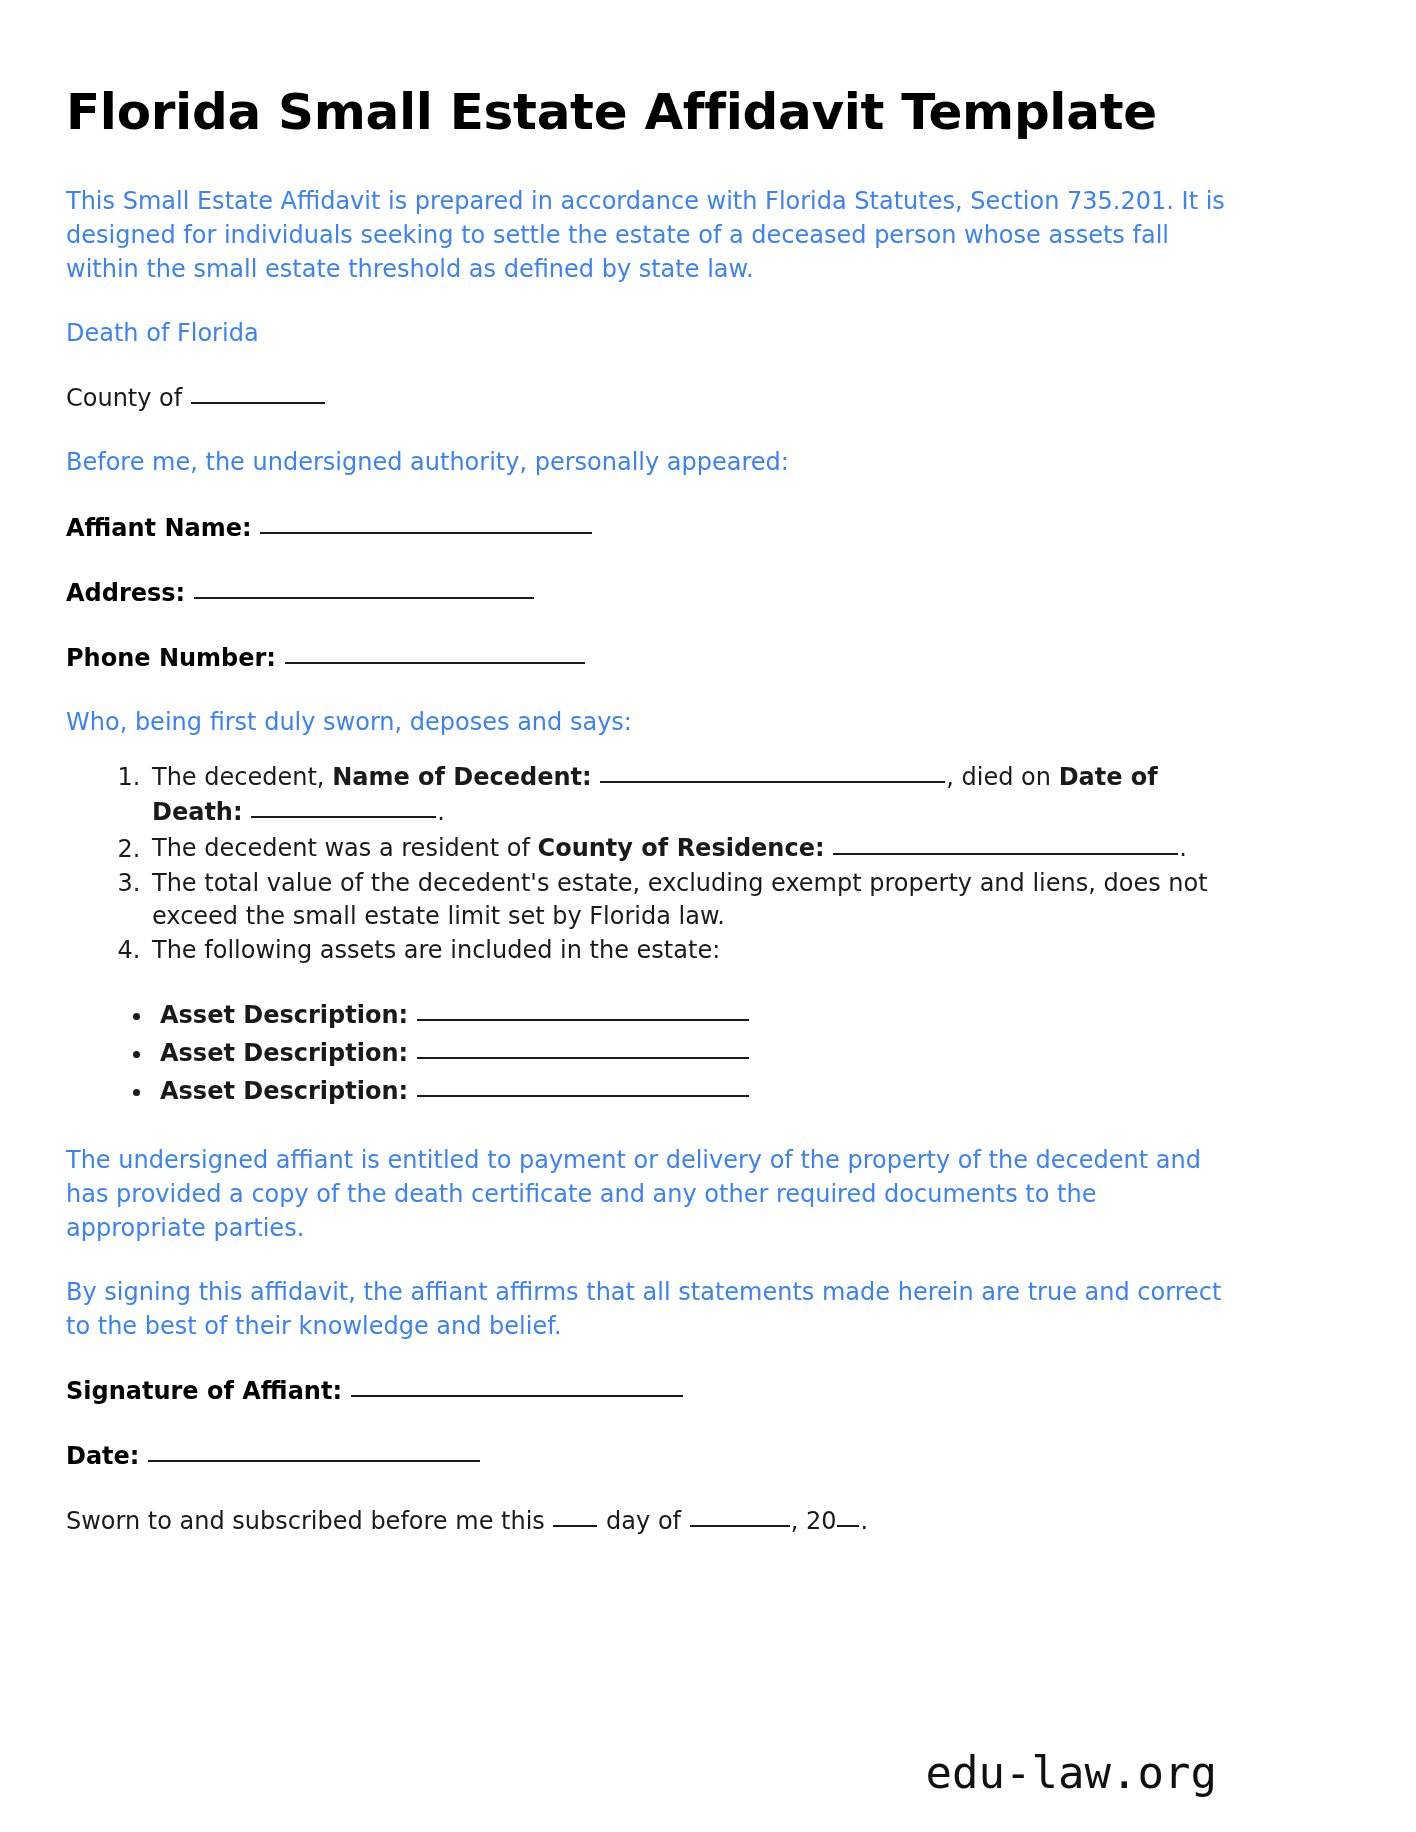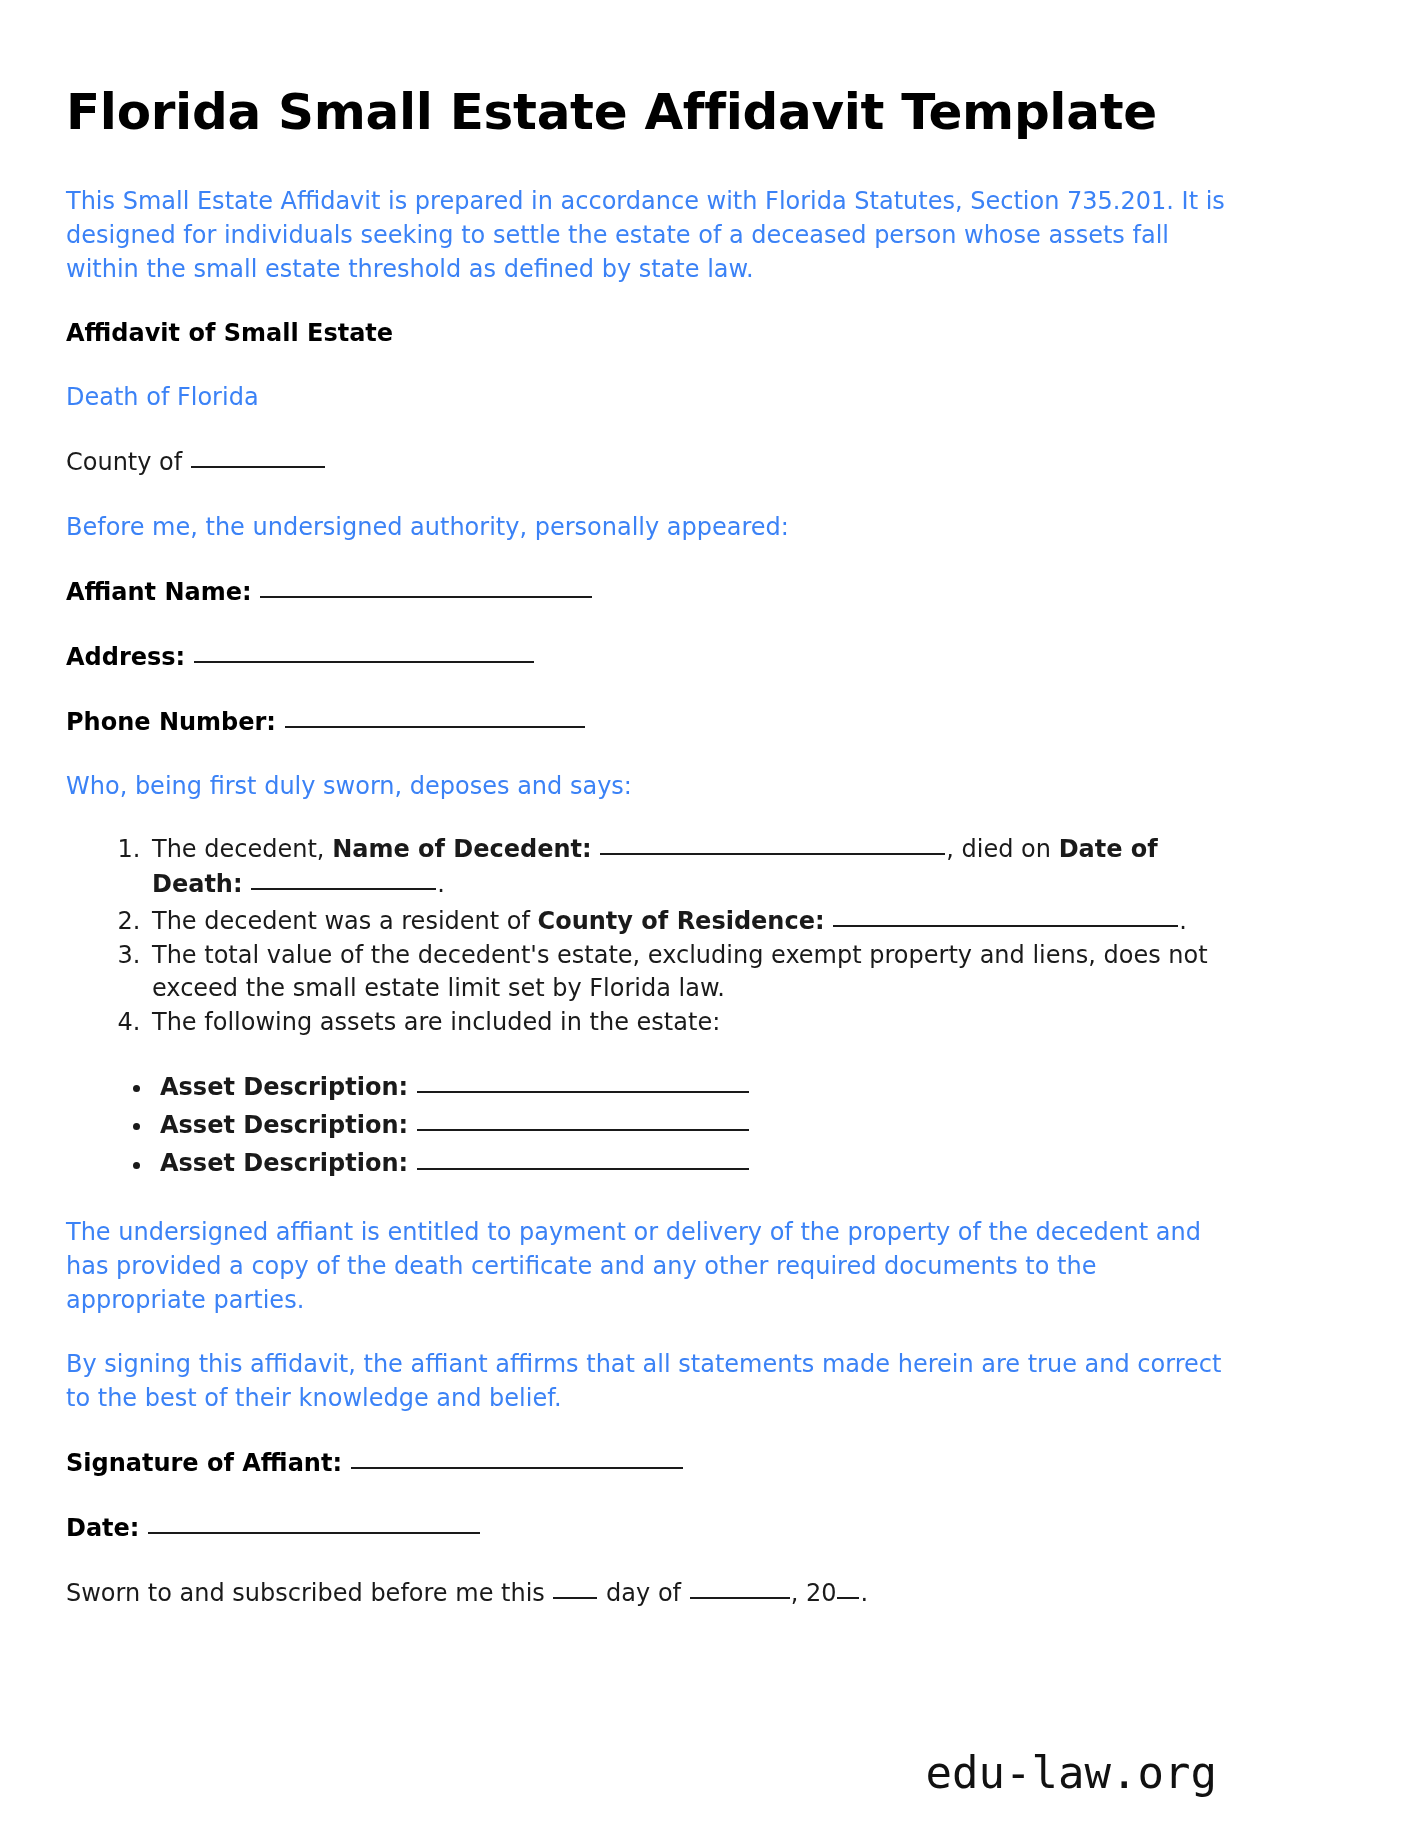--- a/index.html
+++ b/index.html
@@ -97,32 +97,31 @@
   }
   .footer-brand {
     position: absolute;
     right: 62px;
     bottom: 34px;
     font-family: "DejaVu Sans Mono", "Liberation Mono", monospace;
     font-size: 44px;
     letter-spacing: 0px;
     color: #111111;
   }
-  .tight { margin-bottom: 28px; }
+  .tight { margin-bottom: 20px; }
 </style>
 </head>
 <body>
 
 <div class="page">
 
   <h1 class="doc-title">Florida Small Estate Affidavit Template</h1>
 
   <p class="para">This Small Estate Affidavit is prepared in accordance with Florida Statutes, Section 735.201. It is designed for individuals seeking to settle the estate of a deceased person whose assets fall within the small estate threshold as defined by state law.</p>
 
-  <p class="section-head">Affidavit of Small Estate</p>
 
   <p class="para">Death of Florida</p>
 
   <p class="field-line">
     <span>County of</span>
     <span class="blank b-sm"></span>
   </p>
 
   <p class="para">Before me, the undersigned authority, personally appeared:</p>
 

